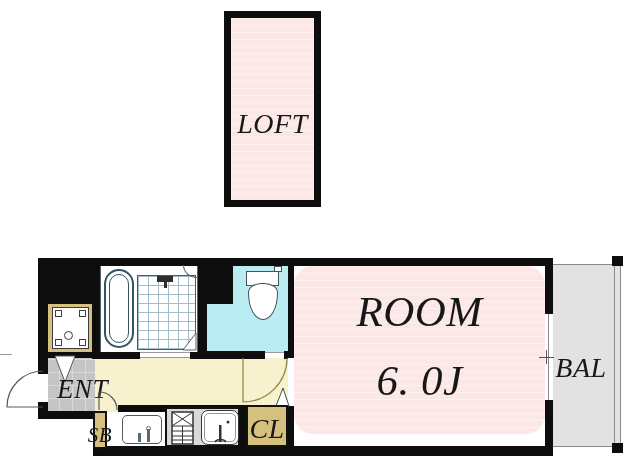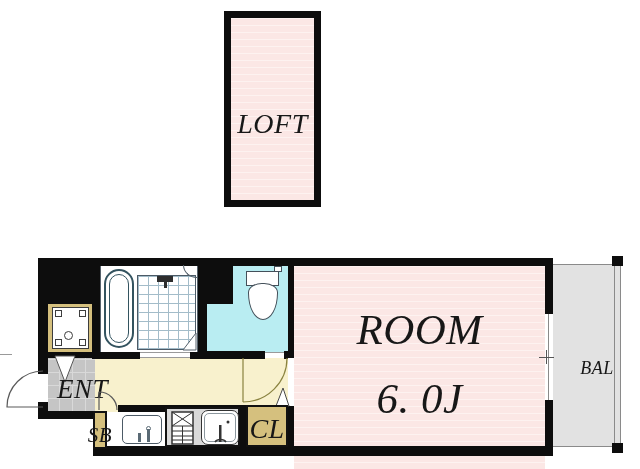--- a/index.html
+++ b/index.html
@@ -49,35 +49,35 @@
 
   <div class="abs" style="left:233px; top:264px; width:55px; height:40px; background:var(--toilet-cyan,#b9edf2);"></div>
   <div class="abs" style="left:205px; top:302px; width:83px; height:52px; background:var(--toilet-cyan,#b9edf2);"></div>
 
   <div class="abs" style="left:46px; top:300px; width:49px; height:56px; background:var(--tan,#d5c07e);"></div>
 
   <div class="abs ent-tiles" style="left:46px; top:356px; width:49px; height:56px;"></div>
 
   <div class="abs" style="left:95px; top:356px; width:193px; height:56px; background:var(--hallway-cream,#f8f1cd);"></div>
 
-  <div class="abs pink-stripes" style="left:294px; top:266px; width:251px; height:204px;">
+  <div class="abs pink-stripes" style="left:294px; top:266px; width:251px; height:168px;border-radius:19px;">
     <div style="position:absolute; left:0; top:0; right:0; bottom:0; display:flex; flex-direction:column; align-items:center; justify-content:center; margin-top:-8px;">
       <div class="lbl" style="font-size:43px;">ROOM</div>
       <div class="lbl" style="font-size:43px; margin-top:26px;">6. 0J</div>
     </div>
   </div>
 
   <div class="abs" style="left:553px; top:264px; width:68px; height:183px; background:var(--balcony-gray,#e2e2e2);"></div>
   <div class="thin-h" style="left:553px; top:264px; width:68px;"></div>
   <div class="thin-h" style="left:553px; top:446px; width:68px;"></div>
   <div class="thin-v" style="left:614px; top:264px; height:183px;"></div>
   <div class="thin-v" style="left:620px; top:264px; height:183px;"></div>
   <div class="wall" style="left:612px; top:256px; width:11px; height:10px;"></div>
   <div class="wall" style="left:612px; top:443px; width:11px; height:10px;"></div>
-  <div class="lbl" style="position:absolute; left:550px; top:352px; width:62px; height:32px; font-size:18px;padding-left:16px;">BAL</div>
+  <div class="lbl" style="position:absolute; left:550px; top:352px; width:62px; height:32px; font-size:28px;">BAL</div>
 
   <div class="wall" style="left:38px; top:258px; width:515px; height:8px;"></div>
   <div class="wall" style="left:38px; top:258px; width:58px; height:46px;"></div>
   <div class="wall" style="left:38px; top:258px; width:10px; height:116px;"></div>
   <div class="wall" style="left:38px; top:402px; width:10px; height:16px;"></div>
   <div class="wall" style="left:38px; top:411px; width:62px; height:8px;"></div>
   <div class="wall" style="left:93px; top:411px; width:7px; height:38px;"></div>
   <div class="wall" style="left:93px; top:446px; width:460px; height:10px;"></div>
   <div class="wall" style="left:545px; top:258px; width:8px; height:56px;"></div>
   <div class="wall" style="left:545px; top:400px; width:8px; height:56px;"></div>

